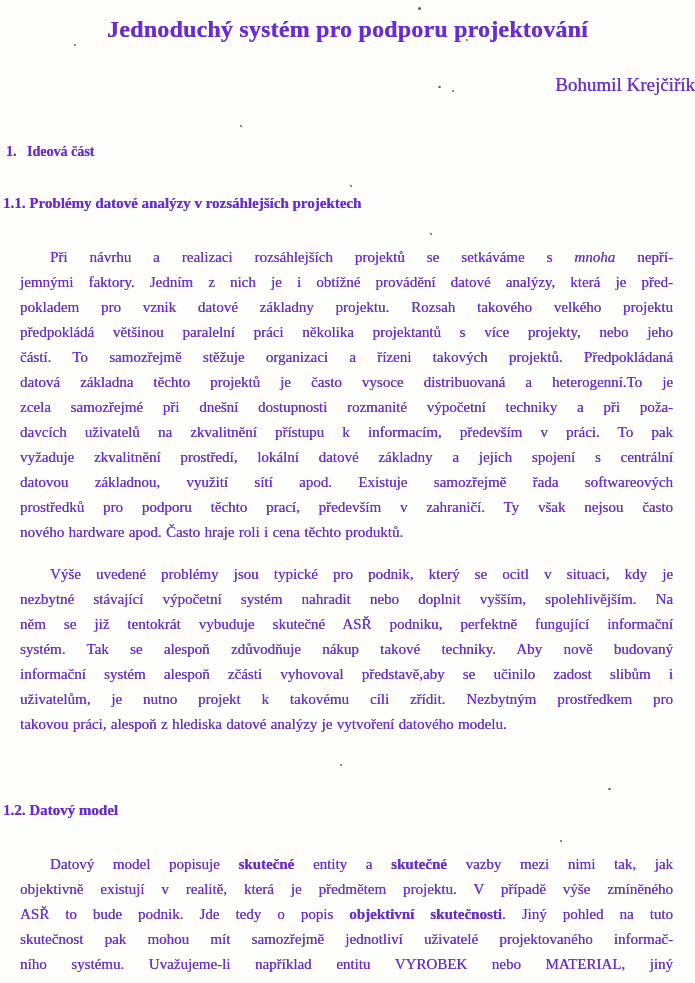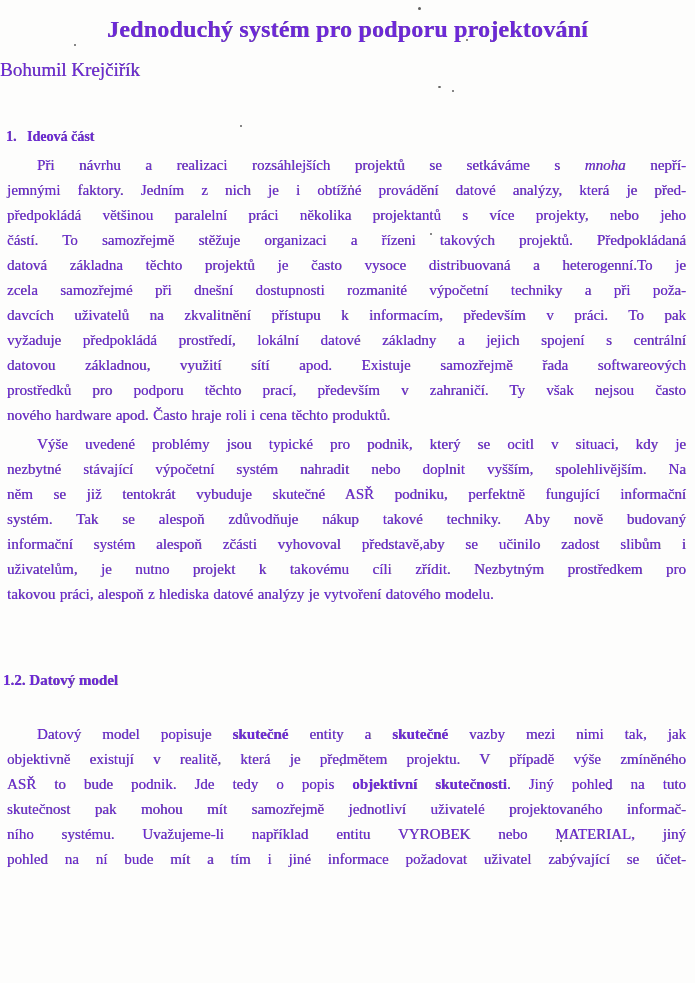--- a/index.html
+++ b/index.html
@@ -15,42 +15,42 @@
   }
   .title {
     margin: 14px 8px 0 8px;
     font-size: 24px;
     font-weight: 700;
     line-height: 30px;
     text-align: center;
     letter-spacing: 0.2px;
   }
   .author {
-    margin-top: 14px;
+    margin-top: 29px;
     font-size: 19px;
     line-height: 24px;
-    text-align: left;
+    text-align: right;
   }
   .doc-body { padding: 0 5px 0 3px; }
   .sec-h1 {
     margin: 43px 0 0 3px;
     font-size: 14px;
     font-weight: 700;
     line-height: 24px;
     white-space: pre-wrap;
   }
   .sec-h2 {
     margin: 29px 0 32px 0;
     font-size: 15px;
     font-weight: 700;
     line-height: 20px;
     white-space: pre-wrap;
   }
   .para + .sec-h2 { margin-top: 63px; }
-  .para { margin: 4px; font-size: 15px; font-family: Liberation Serif, serif; }
+  .para { margin: 17px; font-size: 15px; font-family: Liberation Serif, serif; }
   .line {
     line-height: 25px;
     text-align: justify;
     text-align-last: justify;
     word-spacing: 0.6px;
   }
   .line.first { text-indent: 30px; }
   .line.nofill { text-align-last: left; }
   .bold { font-weight: 700; }
   .italic { font-style: italic; }
@@ -62,29 +62,31 @@
   }
 </style>
 </head>
 <body>
 
 <div class="page">
   <div class="title">Jednoduchý systém pro podporu projektování</div>
   <div class="author">Bohumil Krejčiřík</div>
   <div class="doc-body">
       <div class="sec-h1">1.   Ideová část</div>
+      <div class="sec-h2">1.1. Problémy datové analýzy v rozsáhlejších projektech</div>
       <div class="para">
         <div class="line first"><span>Při návrhu a realizaci rozsáhlejších projektů se setkáváme s </span><span class="italic">mnoha</span><span> nepří-</span></div>
         <div class="line"><span>jemnými faktory. Jedním z nich je i obtížné provádění datové analýzy, která je před-</span></div>
+        <div class="line"><span>pokladem pro vznik datové základny projektu. Rozsah takového velkého projektu</span></div>
         <div class="line"><span>předpokládá většinou paralelní práci několika projektantů s více projekty, nebo jeho</span></div>
         <div class="line"><span>částí. To samozřejmě stěžuje organizaci a řízeni takových projektů. Předpokládaná</span></div>
         <div class="line"><span>datová základna těchto projektů je často vysoce distribuovaná a heterogenní.To je</span></div>
         <div class="line"><span>zcela samozřejmé při dnešní dostupnosti rozmanité výpočetní techniky a při poža-</span></div>
         <div class="line"><span>davcích uživatelů na zkvalitnění přístupu k informacím, především v práci. To pak</span></div>
-        <div class="line"><span>vyžaduje předpokládá prostředí, lokální datové základny a jejich spojení s centrální</span></div>
+        <div class="line"><span>vyžaduje zkvalitnění prostředí, lokální datové základny a jejich spojení s centrální</span></div>
         <div class="line"><span>datovou základnou, využití sítí apod. Existuje samozřejmě řada softwareových</span></div>
         <div class="line"><span>prostředků pro podporu těchto prací, především v zahraničí. Ty však nejsou často</span></div>
         <div class="line nofill"><span>nového hardware apod. Často hraje roli i cena těchto produktů.</span></div>
       </div>
       <div class="para">
         <div class="line first"><span>Výše uvedené problémy jsou typické pro podnik, který se ocitl v situaci, kdy je</span></div>
         <div class="line"><span>nezbytné stávající výpočetní systém nahradit nebo doplnit vyšším, spolehlivějším. Na</span></div>
         <div class="line"><span>něm se již tentokrát vybuduje skutečné ASŘ podniku, perfektně fungující informační</span></div>
         <div class="line"><span>systém. Tak se alespoň zdůvodňuje nákup takové techniky. Aby nově budovaný</span></div>
         <div class="line"><span>informační systém alespoň zčásti vyhovoval představě,aby se učinilo zadost slibům i</span></div>

